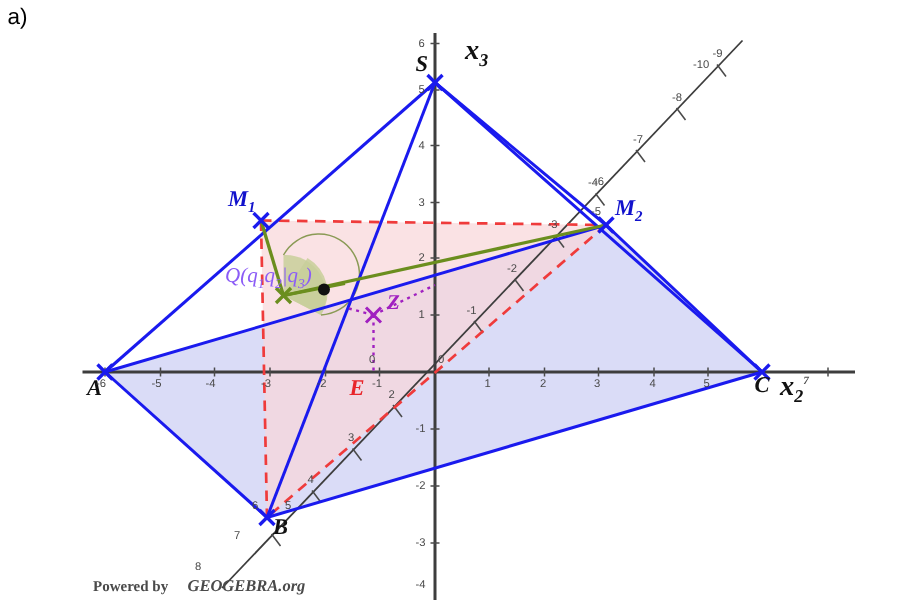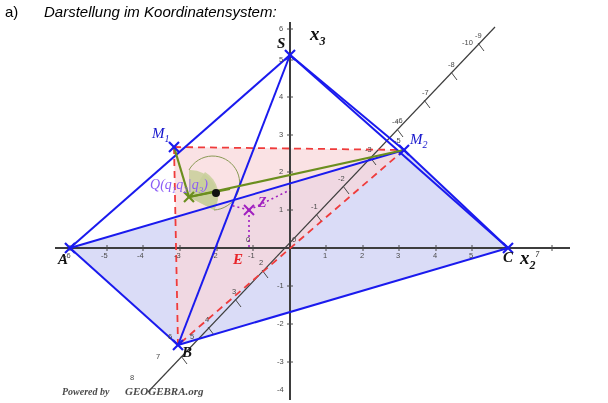--- a/index.html
+++ b/index.html
@@ -10,40 +10,39 @@
 
   .hdr{position:absolute;font-style:italic;color:#000;}
   #hdr-a{left:5px;top:3px;font-size:15px;font-style:normal;}
   #hdr-t{left:44px;top:3px;font-size:15px;}
 
   svg{position:absolute;left:0;top:0;width:608px;height:403px;}
 
   .lbl{position:absolute;white-space:nowrap;line-height:1;}
   .axname{font-family:"Liberation Serif", serif;font-style:italic;font-weight:bold;font-size:19px;color:#111;}
   .axname sub{font-size:12px;}
-  .ptlbl{font-family:"Liberation Serif", serif;font-style:italic;font-weight:normal;font-size:15px;color:#1111cc;}
+  .ptlbl{font-family:"Liberation Serif", serif;font-style:italic;font-weight:bold;font-size:15px;color:#1111cc;}
   .ptlbl sub{font-size:10px;}
   .ptblk{font-family:"Liberation Serif", serif;font-style:italic;font-weight:bold;font-size:15px;color:#111;}
   .qlbl{font-family:"Liberation Serif", serif;font-style:italic;font-size:14px;color:#8b5cf6;}
   .qlbl sub{font-size:9px;}
   .elbl{font-family:"Liberation Serif", serif;font-style:italic;font-weight:bold;font-size:15px;color:#e8252a;}
   .zlbl{font-family:"Liberation Serif", serif;font-style:italic;font-weight:bold;font-size:14px;color:#a020c0;}
   .tick{font-family:"Liberation Sans", sans-serif;font-size:7.5px;color:#4a4a4a;}
   .tick-d{font-family:"Liberation Sans", sans-serif;font-size:7.5px;color:#4a4a4a;}
-  .wm{position:absolute;font-family:"Liberation Serif", serif;font-style:italic;font-weight:bold;font-size:10px;color:#4a4a4a;}
+  .wm{position:absolute;font-family:"Liberation Serif", serif;font-weight:bold;font-size:10px;color:#4a4a4a;}
   .wm2{position:absolute;font-family:"Liberation Serif", serif;font-style:italic;font-weight:bold;font-size:11px;color:#4a4a4a;}
   .sup7{font-size:7.5px;vertical-align:super;color:#4a4a4a;}
 </style>
 </head>
 <body>
 
 <div id="stage">
 
   <div class="hdr" id="hdr-a">a)</div>
-  <div class="hdr" id="hdr-t">Darstellung im Koordinatensystem:</div>
 
   <svg viewBox="0 0 608 403">
 
     <polygon points="70,248 178,345 508,248 404,150" fill="#cdd0f4" fill-opacity="0.75" stroke="none"></polygon>
 
     <polygon points="174,147 404,150 290,248 178,345" fill="#f8d7da" fill-opacity="0.72" stroke="none"></polygon>
 
     <path d="M 189,197 L 189,170 A 27,27 0 0 1 214,210 Z" fill="#c8cf9a" fill-opacity="0.85" stroke="none"></path>
     <path d="M 189,197 L 214,210 A 27,27 0 0 0 205,172 Z" fill="#c8cf9a" fill-opacity="0.85" stroke="none"></path>
     <path d="M 189,170 A 27,27 0 1 1 214,210" fill="none" stroke="#8a9a55" stroke-width="1"></path>

